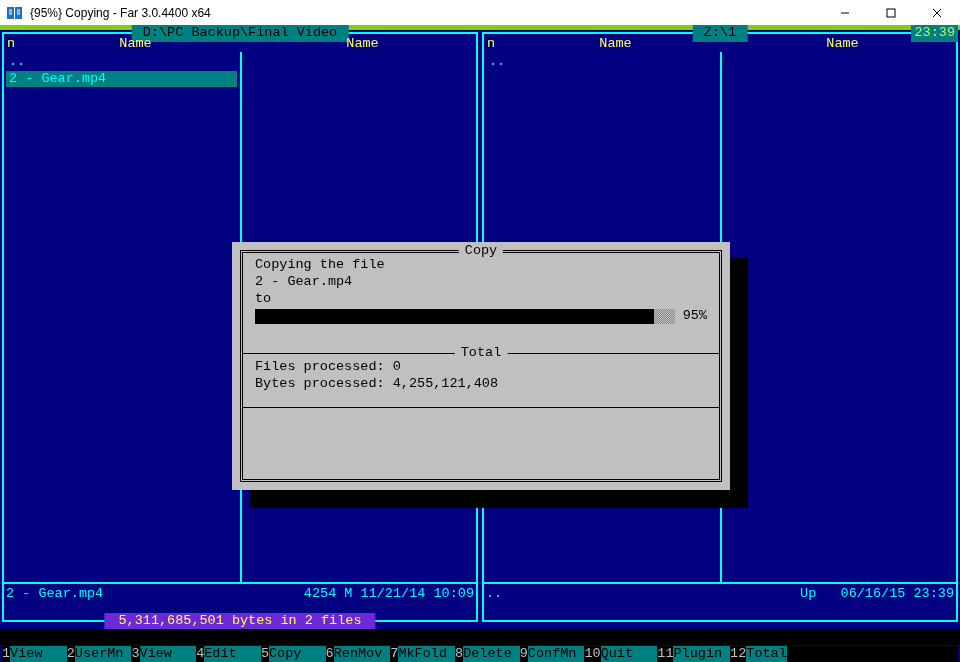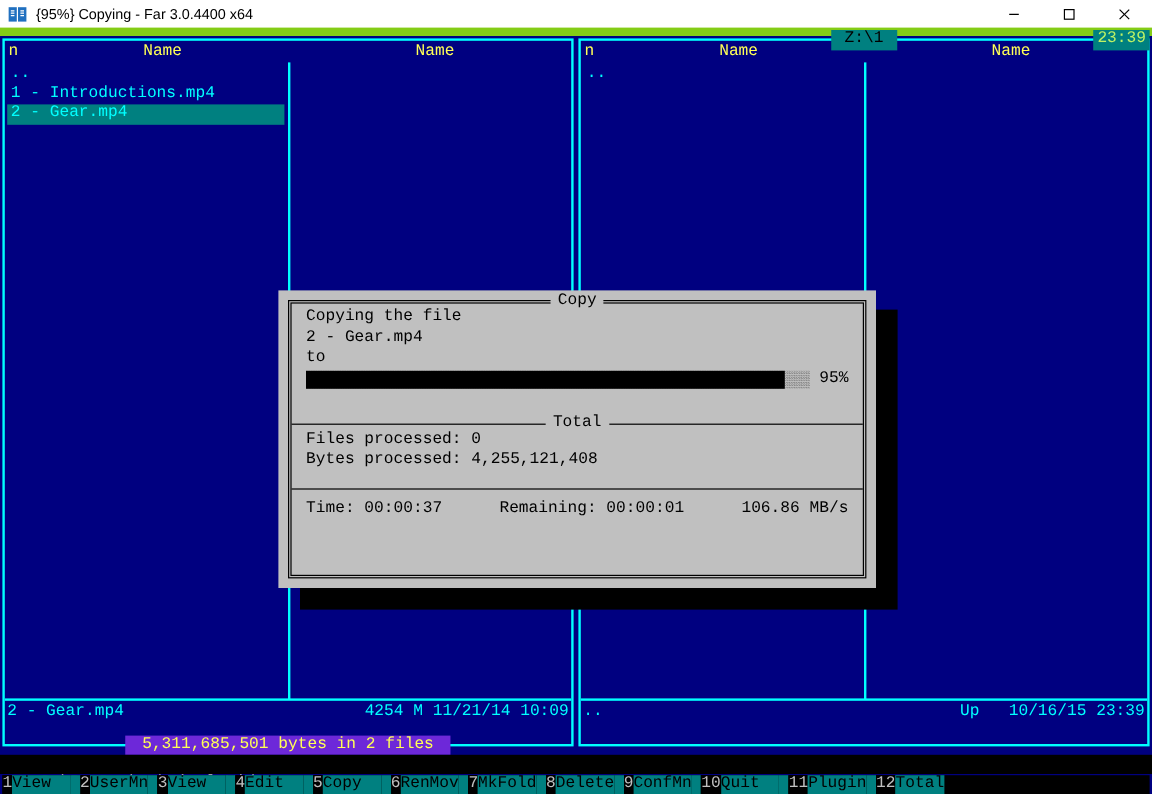--- a/index.html
+++ b/index.html
@@ -13,21 +13,21 @@
     position: relative;
     color: #fff;
     letter-spacing: 0;
   }
   .titlebar {
     width: 100%;
     height: 30px;
     background: #fff;
     display: flex;
     align-items: center;
-    border-bottom: 7px solid #84cc16;
+    border-bottom: 5px solid #84cc16;
     color: #000;
     padding-left: 6px;
   }
   .titlebar .icon { width: 18px; height: 18px; margin-right: 6px; display:flex;align-items:center;justify-content:center;}
   .titlebar .icon svg { display:block; }
   .titlebar .title { flex: 1; font-family: 'Segoe UI', sans-serif; font-size: 12px; }
   .titlebar .winctl { display: flex; height: 100%; }
   .titlebar .winctl div {
     width: 46px; display: flex; align-items: center; justify-content: center;
     font-family: 'Segoe UI', sans-serif;
@@ -232,29 +232,29 @@
           <line x1="1" y1="1" x2="9" y2="9" stroke="#000"></line>
           <line x1="9" y1="1" x2="1" y2="9" stroke="#000"></line>
         </svg>
       </div>
   </div>
 </div>
 
 <div class="console">
 
   <div class="panel left">
+    <div class="panel-title"> D:\PC Backup\Final Video </div>
     <div class="header-row">
       <div class="header-col" style="width:18px;padding-left:3px">n</div>
       <div class="header-col" style="flex:1;text-align:center">Name</div>
       <div class="header-col" style="flex:1;text-align:center">Name</div>
     </div>
     <div class="col-div" style="left:50%"></div>
     <div class="file-list">
       <div class="row">..</div>
-      <div class="row">1 - Introductions.mp4</div>
       <div class="row sel" style="width:231px">2 - Gear.mp4</div>
     </div>
     <div class="status-bar-divider"></div>
     <div class="status-line">
       <span>2 - Gear.mp4</span>
       <span class="r">4254 M 11/21/14 10:09</span>
     </div>
     <div class="summary" style="color:#ffff55"> 5,311,685,501 bytes in 2 files </div>
   </div>
 
@@ -266,21 +266,21 @@
       <div class="header-col" style="flex:1;text-align:center">Name</div>
       <div class="header-col" style="flex:1;text-align:center">Name</div>
     </div>
     <div class="col-div" style="left:50%"></div>
     <div class="file-list">
       <div class="row">..</div>
     </div>
     <div class="status-bar-divider"></div>
     <div class="status-line">
       <span>..</span>
-      <span class="r">Up   10/16/15 23:39</span>
+      <span class="r">Up   06/16/15 23:39</span>
     </div>
   </div>
 
   <div class="dlg-shadow"></div>
 
   <div class="dlg">
     <div class="dlg-inner">
       <span class="dlg-title"> Copy </span>
       <div class="dlg-line">Copying the file</div>
       <div class="dlg-line">2 - Gear.mp4</div>
@@ -291,25 +291,20 @@
         </div>
         <span>95%</span>
       </div>
       <div class="hr1"></div>
       <span class="dlg-subtitle"> Total </span>
       <div class="stats-block">
         <div class="dlg-line">Files processed: 0</div>
         <div class="dlg-line">Bytes processed: 4,255,121,408</div>
       </div>
       <div class="hr2"></div>
-      <div class="time-row">
-        <span>Time: 00:00:37</span>
-        <span>Remaining: 00:00:01</span>
-        <span>106.86 MB/s</span>
-      </div>
     </div>
   </div>
 
   <div class="cmd-line">
     <span>D:\PC Backup\Final Video&gt;</span>
   </div>
 
   <div class="fkeys">
     <span class="num">1</span><span class="lbl">View  </span><span class="spc"></span>
     <span class="num">2</span><span class="lbl">UserMn</span><span class="spc"></span>

